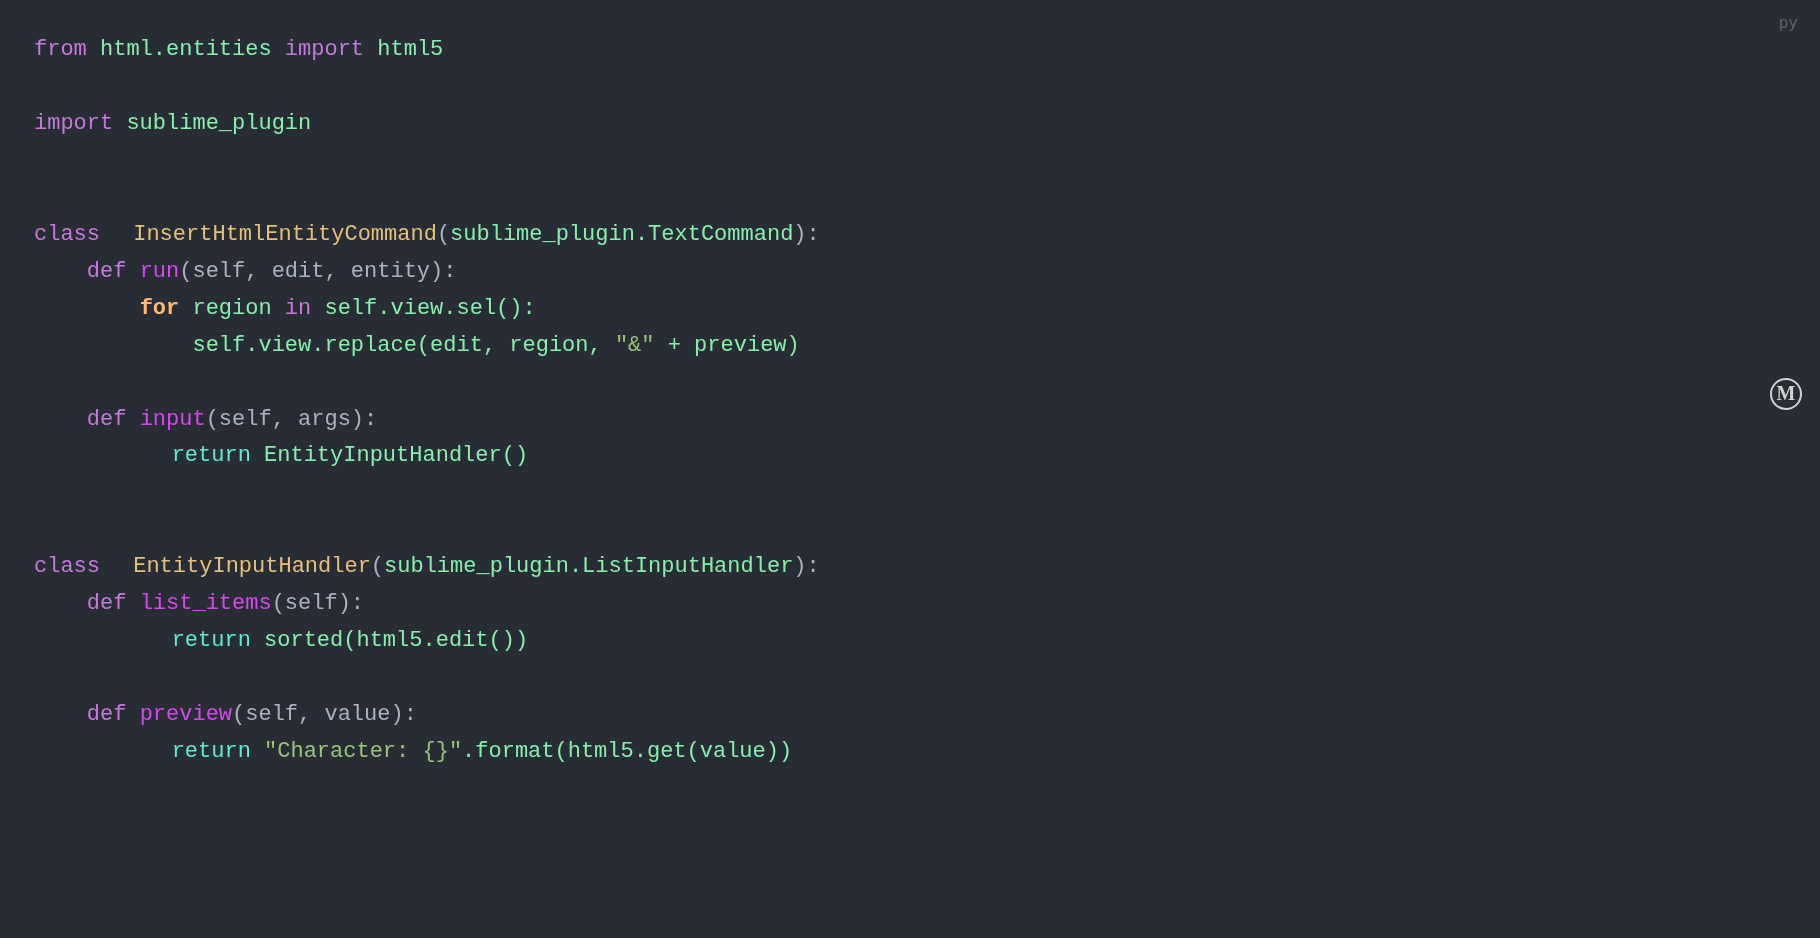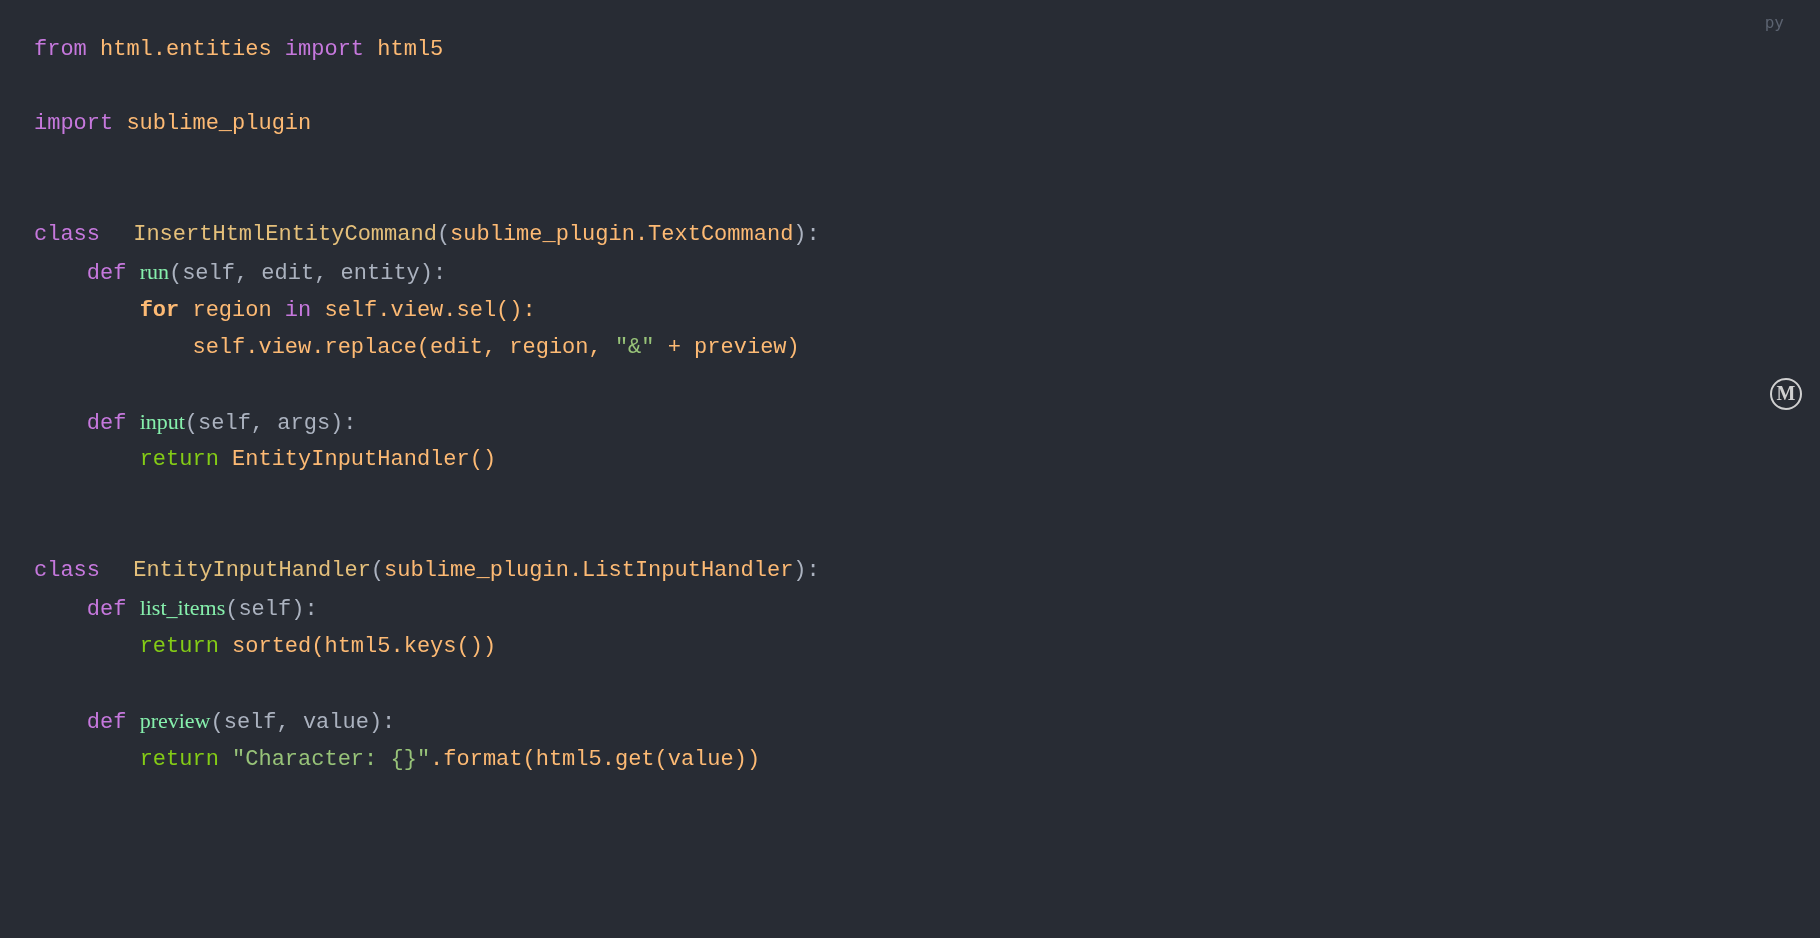--- a/index.html
+++ b/index.html
@@ -18,21 +18,21 @@
     position: relative;
     overflow: hidden;
   }
   .code-container {
     padding: 32px 34px;
     white-space: pre;
   }
   .lang-label {
     position: absolute;
     top: 10px;
-    right: 36px;
+    right: 22px;
     color: #5c6370;
     font-size: 16px;
     font-family: 'Menlo', 'Monaco', 'Consolas', monospace;
   }
   .watermark {
     position: absolute;
     top: 378px;
     right: 18px;
     color: #d0d0d0;
     font-family: Georgia, 'Times New Roman', serif;
@@ -51,26 +51,26 @@
     justify-content: center;
     font-family: Georgia, serif;
     font-size: 20px;
     font-weight: bold;
   }
   .kw-import { color: #c678dd; }
   .kw-class { color: #c678dd; }
   .kw-def { color: #c678dd; margin-top: 8px; }
   .kw-for { color: #fdba74; font-weight: bold; }
   .kw-in { color: #c678dd; margin-top: 8px; }
-  .kw-return { color: #84cc16; }
+  .kw-return { color: #5eead4; margin-left: 32px; }
   .class-name { color: #e5c07b; margin-left: 20px; }
-  .func-name { color: #86efac; font-family: Liberation Serif, serif; }
+  .func-name { color: #d946ef; }
   .punct { color: #abb2bf; }
   .string { color: #98c379; }
-  .plain { color: #fdba74; }
+  .plain { color: #86efac; }
 </style>
 </head>
 <body>
 
 <div class="lang-label">py</div>
 
 <div class="code-container"><span><span class="kw-import">from</span> <span class="plain">html.entities</span> <span class="kw-import">import</span> <span class="plain">html5</span></span>
 
 <span><span class="kw-import">import</span> <span class="plain">sublime_plugin</span></span>
 
@@ -79,20 +79,20 @@
 <span><span class="plain">    </span><span class="kw-def">def</span> <span class="func-name">run</span><span class="punct">(self, edit, entity):</span></span>
 <span><span class="plain">        </span><span class="kw-for">for</span> <span class="plain">region</span> <span class="kw-in">in</span> <span class="plain">self.view.sel():</span></span>
 <span><span class="plain">            </span><span class="plain">self.view.replace(edit, region, </span><span class="string">"&amp;"</span><span class="plain"> + preview)</span></span>
 
 <span><span class="plain">    </span><span class="kw-def">def</span> <span class="func-name">input</span><span class="punct">(self, args):</span></span>
 <span><span class="plain">        </span><span class="kw-return">return</span> <span class="plain">EntityInputHandler()</span></span>
 
 
 <span><span class="kw-class">class</span> <span class="class-name">EntityInputHandler</span><span class="punct">(</span><span class="plain">sublime_plugin.ListInputHandler</span><span class="punct">):</span></span>
 <span><span class="plain">    </span><span class="kw-def">def</span> <span class="func-name">list_items</span><span class="punct">(self):</span></span>
-<span><span class="plain">        </span><span class="kw-return">return</span> <span class="plain">sorted(html5.keys())</span></span>
+<span><span class="plain">        </span><span class="kw-return">return</span> <span class="plain">sorted(html5.edit())</span></span>
 
 <span><span class="plain">    </span><span class="kw-def">def</span> <span class="func-name">preview</span><span class="punct">(self, value):</span></span>
 <span><span class="plain">        </span><span class="kw-return">return</span> <span class="string">"Character: {}"</span><span class="plain">.format(html5.get(value))</span></span></div>
 
 <div class="watermark">
   <span class="watermark-icon">M</span>
 </div>
 
 </body></html>

